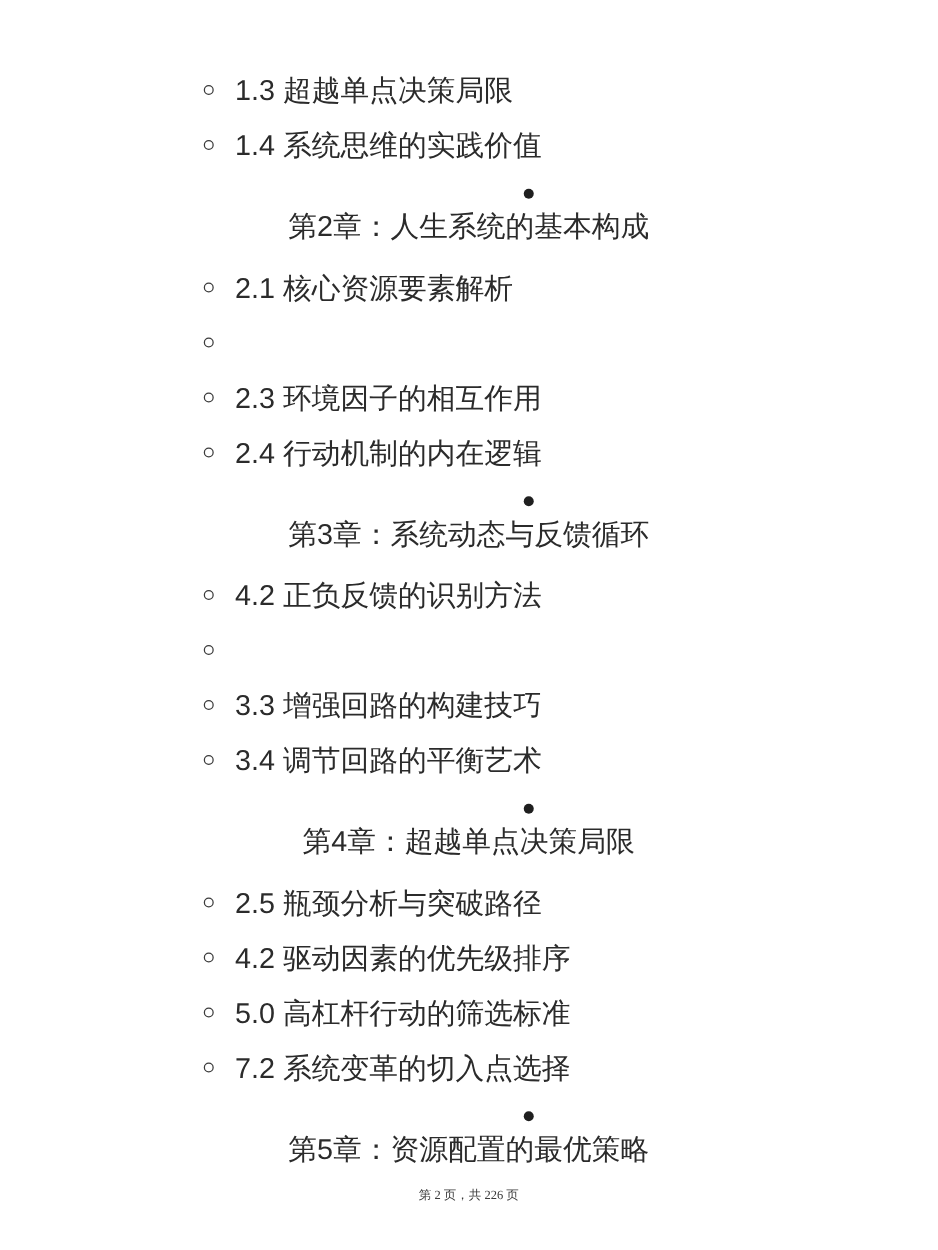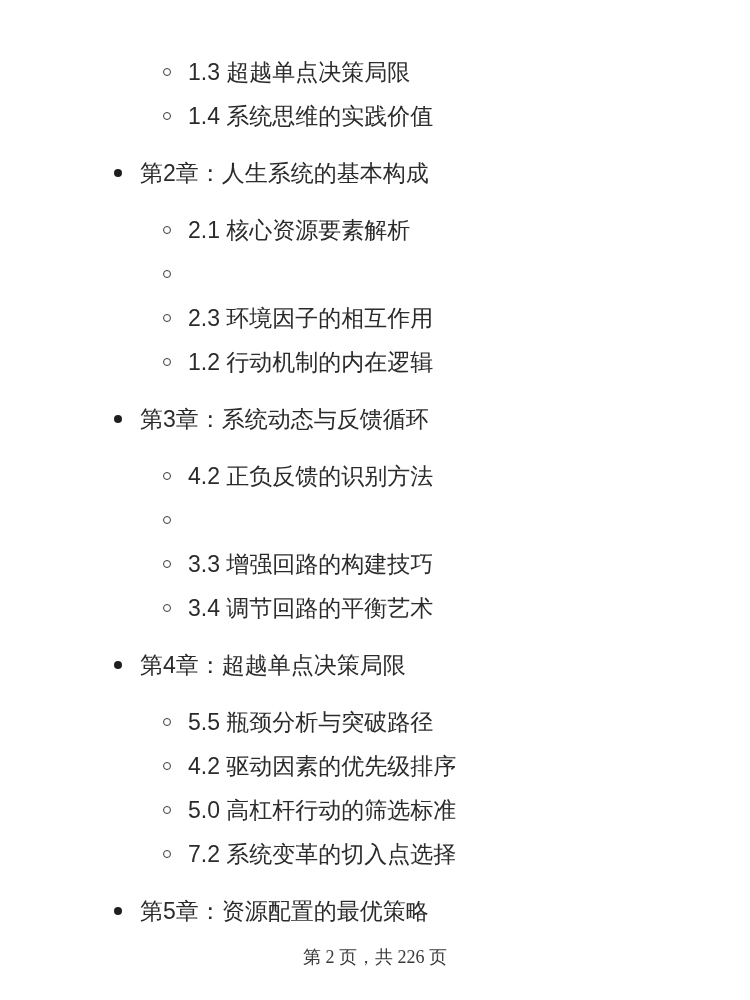--- a/index.html
+++ b/index.html
@@ -29,20 +29,21 @@
   .toc-item {
     display: flex;
     align-items: center;
     height: 44px;
     font-size: 23px;
     line-height: 44px;
     white-space: nowrap;
   }
   .toc-item.level-1 {
     margin: 13px 0;
+    flex-direction: column;
   }
   .bullet {
     flex: none;
     border-radius: 50%;
   }
   .bullet-disc {
     width: 8px;
     height: 8px;
     background: #1f1f1f;
     margin-left: 114px;
@@ -56,21 +57,21 @@
     background: transparent;
     margin-left: 163px;
     margin-right: 17px;
   }
   .item-text {
     color: var(--text-color, #2b2b2b);
   }
   .footer {
     margin-top: 13px;
     text-align: center;
-    font-size: 18px;
+    font-size: 10px;
     line-height: 22px;
     color: #3a3a3a;
     font-family: "Liberation Serif", "DejaVu Serif", serif;
   }
 </style>
 </head>
 <body style="--text-color: #2b2b2b; background: rgb(255, 255, 255);">
 
 <div class="page">
   <div class="toc-list" id="toc-list">
@@ -92,21 +93,21 @@
       </div>
       <div class="toc-item level-2">
         <span class="bullet bullet-circle"></span>
       </div>
       <div class="toc-item level-2">
         <span class="bullet bullet-circle"></span>
         <span class="item-text">2.3 环境因子的相互作用</span>
       </div>
       <div class="toc-item level-2">
         <span class="bullet bullet-circle"></span>
-        <span class="item-text">1.2 行动机制的内在逻辑</span>
+        <span class="item-text">2.4 行动机制的内在逻辑</span>
       </div>
       <div class="toc-item level-1">
         <span class="bullet bullet-disc"></span>
         <span class="item-text">第3章：系统动态与反馈循环</span>
       </div>
       <div class="toc-item level-2">
         <span class="bullet bullet-circle"></span>
         <span class="item-text">4.2 正负反馈的识别方法</span>
       </div>
       <div class="toc-item level-2">
@@ -119,21 +120,21 @@
       <div class="toc-item level-2">
         <span class="bullet bullet-circle"></span>
         <span class="item-text">3.4 调节回路的平衡艺术</span>
       </div>
       <div class="toc-item level-1">
         <span class="bullet bullet-disc"></span>
         <span class="item-text">第4章：超越单点决策局限</span>
       </div>
       <div class="toc-item level-2">
         <span class="bullet bullet-circle"></span>
-        <span class="item-text">5.5 瓶颈分析与突破路径</span>
+        <span class="item-text">2.5 瓶颈分析与突破路径</span>
       </div>
       <div class="toc-item level-2">
         <span class="bullet bullet-circle"></span>
         <span class="item-text">4.2 驱动因素的优先级排序</span>
       </div>
       <div class="toc-item level-2">
         <span class="bullet bullet-circle"></span>
         <span class="item-text">5.0 高杠杆行动的筛选标准</span>
       </div>
       <div class="toc-item level-2">

